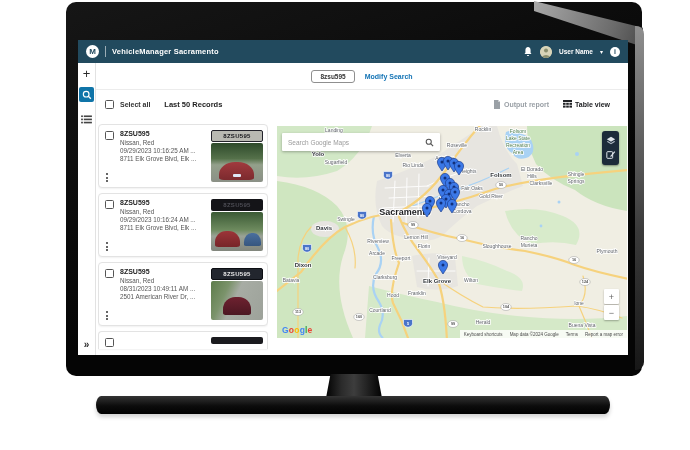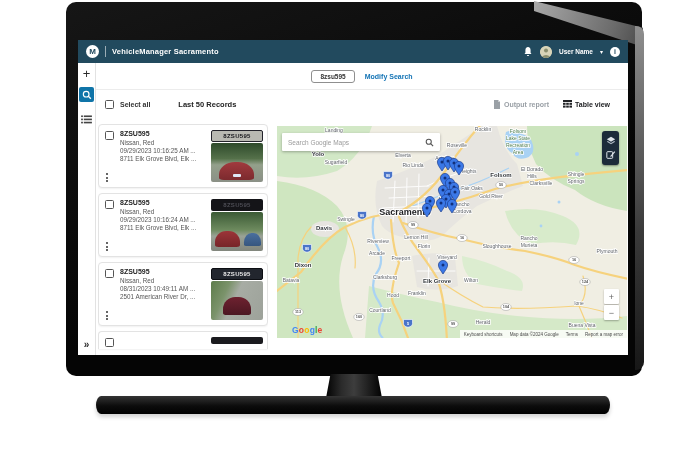--- a/index.html
+++ b/index.html
@@ -51,21 +51,21 @@
   .content{flex:1;display:flex;flex-direction:column;}
   .row1{height:27px;display:flex;align-items:center;justify-content:center;gap:10px;
         border-bottom:1px solid #ececec;}
   .chip{border:1px solid #8f8f8f;border-radius:3px;padding:2px 8px;font-size:6.5px;
         font-weight:bold;color:#333;background:#fff;}
   .modify{color:#1273b5;font-size:7px;font-weight:bold;cursor:pointer;}
 
   .row2{height:28px;display:flex;align-items:center;padding:0 18px 0 9px;}
   .cb{width:9px;height:9px;border:1.5px solid #555;border-radius:1.5px;background:#fff;flex:none;}
   .sel-label{font-size:7px;font-weight:bold;color:#333;margin-left:6px;}
-  .rec-title{font-size:7.5px;font-weight:bold;color:#222;margin-left:28px;}
+  .rec-title{font-size:7.5px;font-weight:bold;color:#222;margin-left:14px;}
   .row2 .spacer{flex:1;}
   .out-report{display:flex;align-items:center;gap:3px;color:#9aa0a6;font-size:7px;font-weight:bold;}
   .table-view{display:flex;align-items:center;gap:3px;color:#202124;font-size:7px;font-weight:bold;
               margin-left:14px;cursor:pointer;}
 
   .main{flex:1;display:flex;padding:6px 0 0 2px;gap:9px;overflow:hidden;}
   .list{width:170px;flex:none;overflow:hidden;}
   .card{position:relative;width:170px;height:64px;border:1px solid #e3e3e3;border-radius:4px;
         background:#fff;box-shadow:0 1px 2px rgba(0,0,0,.06);margin-bottom:5px;
         display:flex;padding:5px 4px 5px 6px;}
@@ -112,21 +112,21 @@
               box-shadow:0 1px 3px rgba(0,0,0,.3);display:flex;align-items:center;
               padding:0 6px;border-radius:1px;}
   .map-search .ph{font-size:6.5px;color:#9a9a9a;flex:1;}
   .map-tools{position:absolute;right:8px;top:5px;width:17px;height:34px;background:#1c2b3a;
              border-radius:3px;display:flex;flex-direction:column;align-items:center;
              justify-content:space-evenly;box-shadow:0 1px 2px rgba(0,0,0,.4);}
   .zoomctl{position:absolute;right:8px;bottom:18px;width:15px;display:flex;flex-direction:column;gap:1px;}
   .zoomctl .zb{width:15px;height:15px;background:#fff;box-shadow:0 1px 2px rgba(0,0,0,.3);
                display:flex;align-items:center;justify-content:center;font-size:9px;color:#666;
                cursor:pointer;border-radius:1px;}
-  .glogo{position:absolute;left:15px;bottom:3px;font-size:8.5px;font-weight:bold;letter-spacing:.2px;}
+  .glogo{position:absolute;left:5px;bottom:3px;font-size:8.5px;font-weight:bold;letter-spacing:.2px;}
   .attrib{position:absolute;right:0;bottom:0;height:8px;background:rgba(255,255,255,.8);
           display:flex;align-items:center;gap:7px;padding:0 4px;font-size:4.5px;color:#4a4a4a;}
 </style>
 </head>
 <body>
 
 <div class="stage">
   <div class="monitor">
     <div class="edge-top"></div>
     <div class="edge-right"></div>

